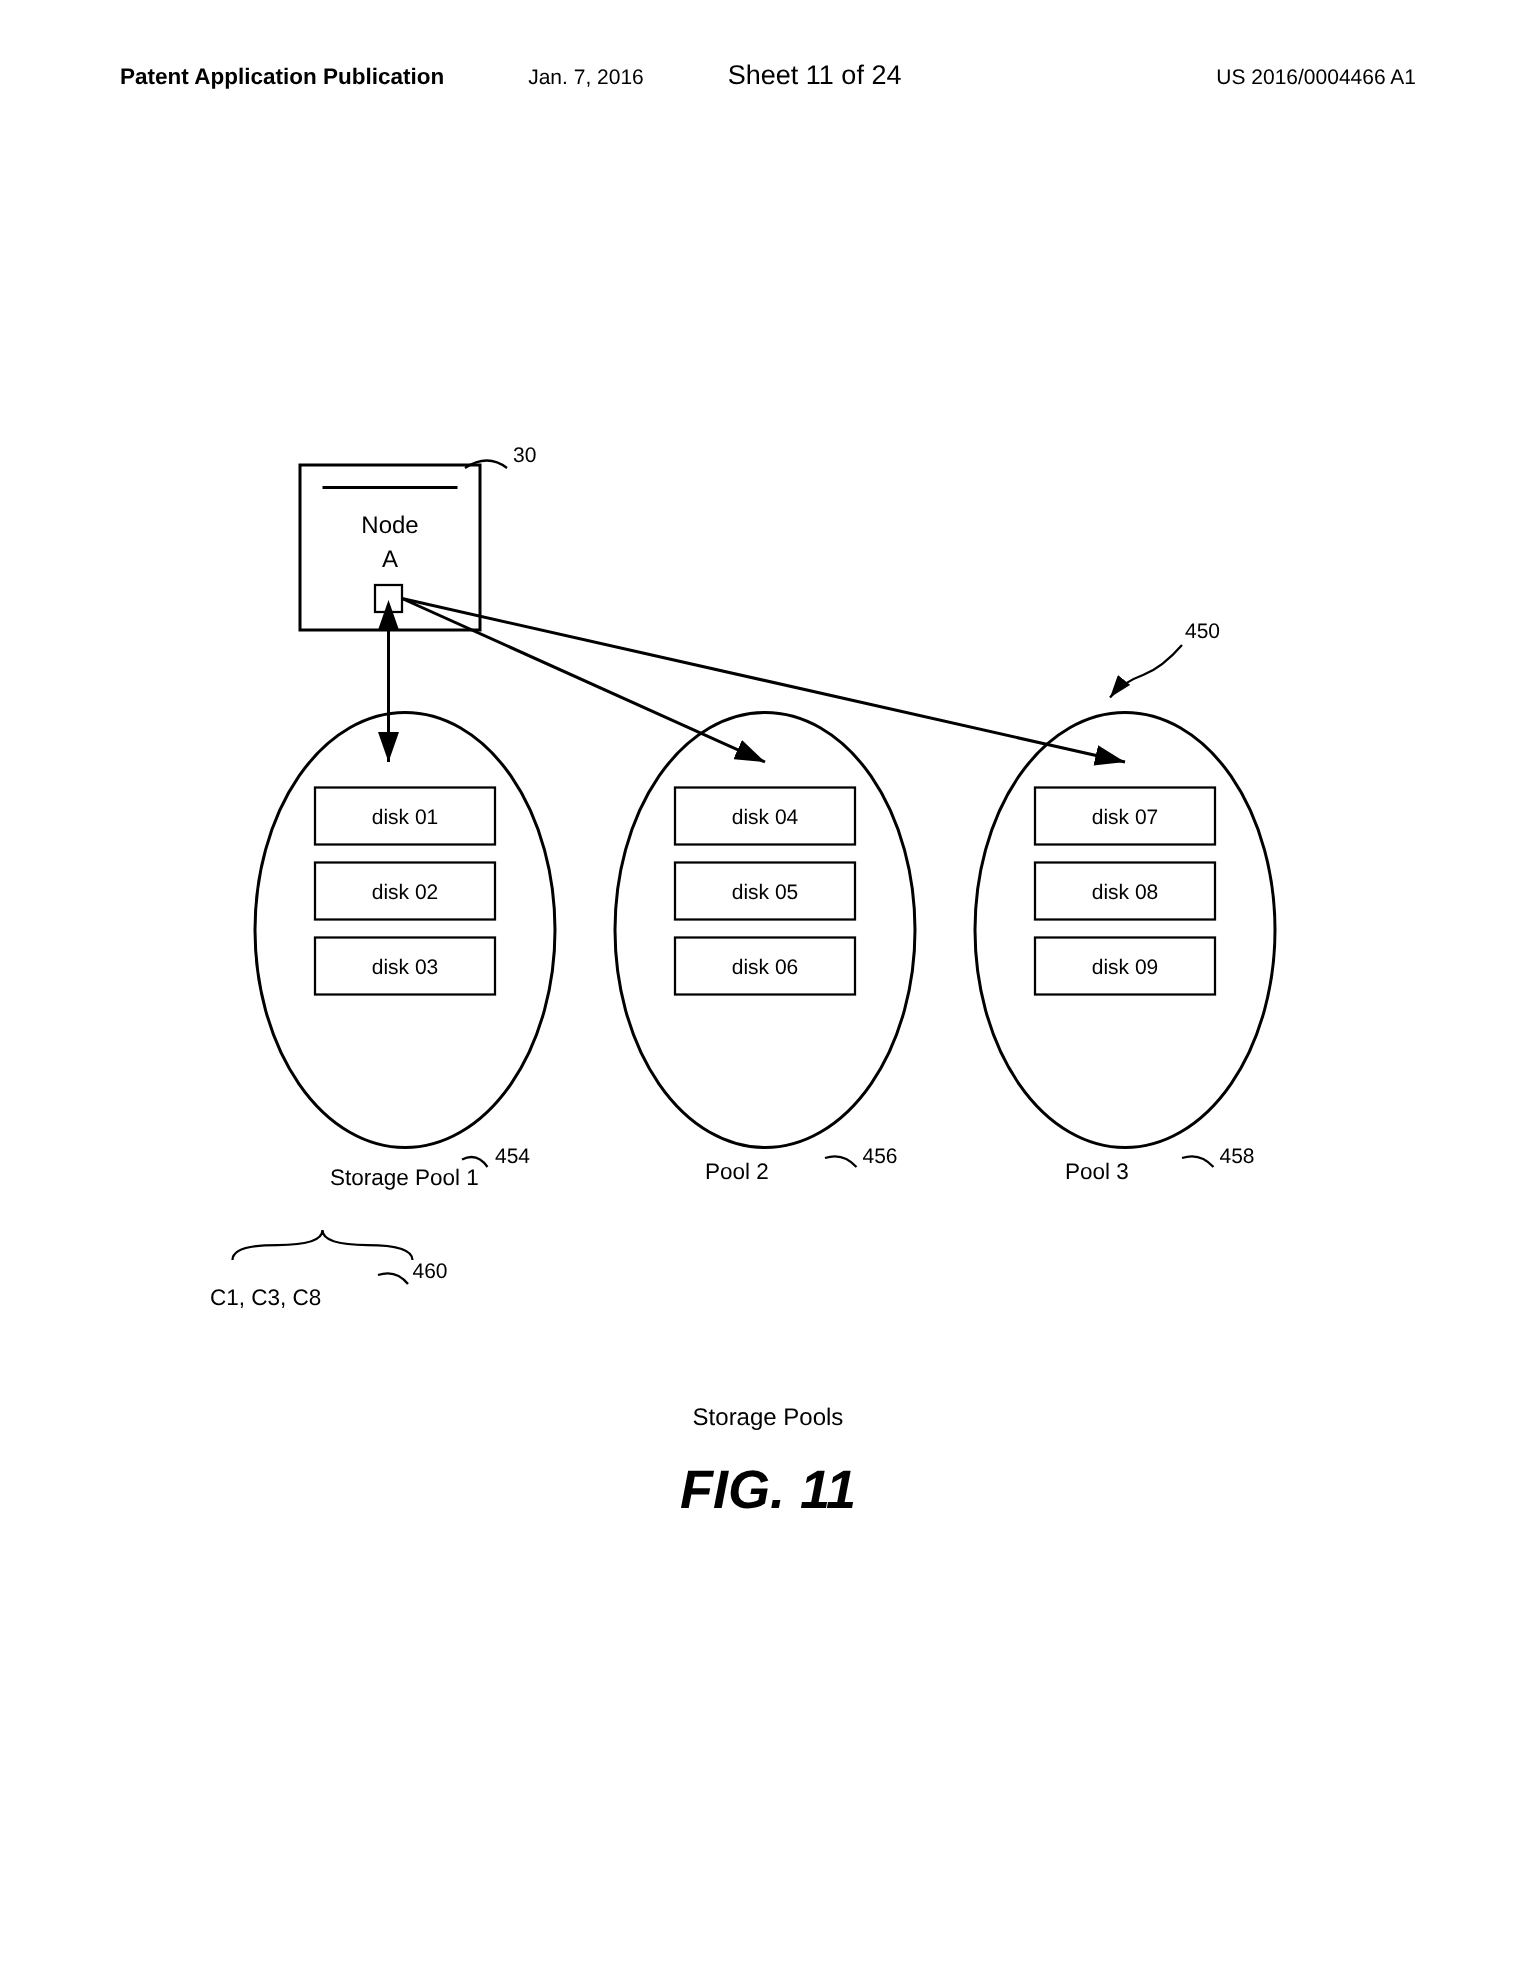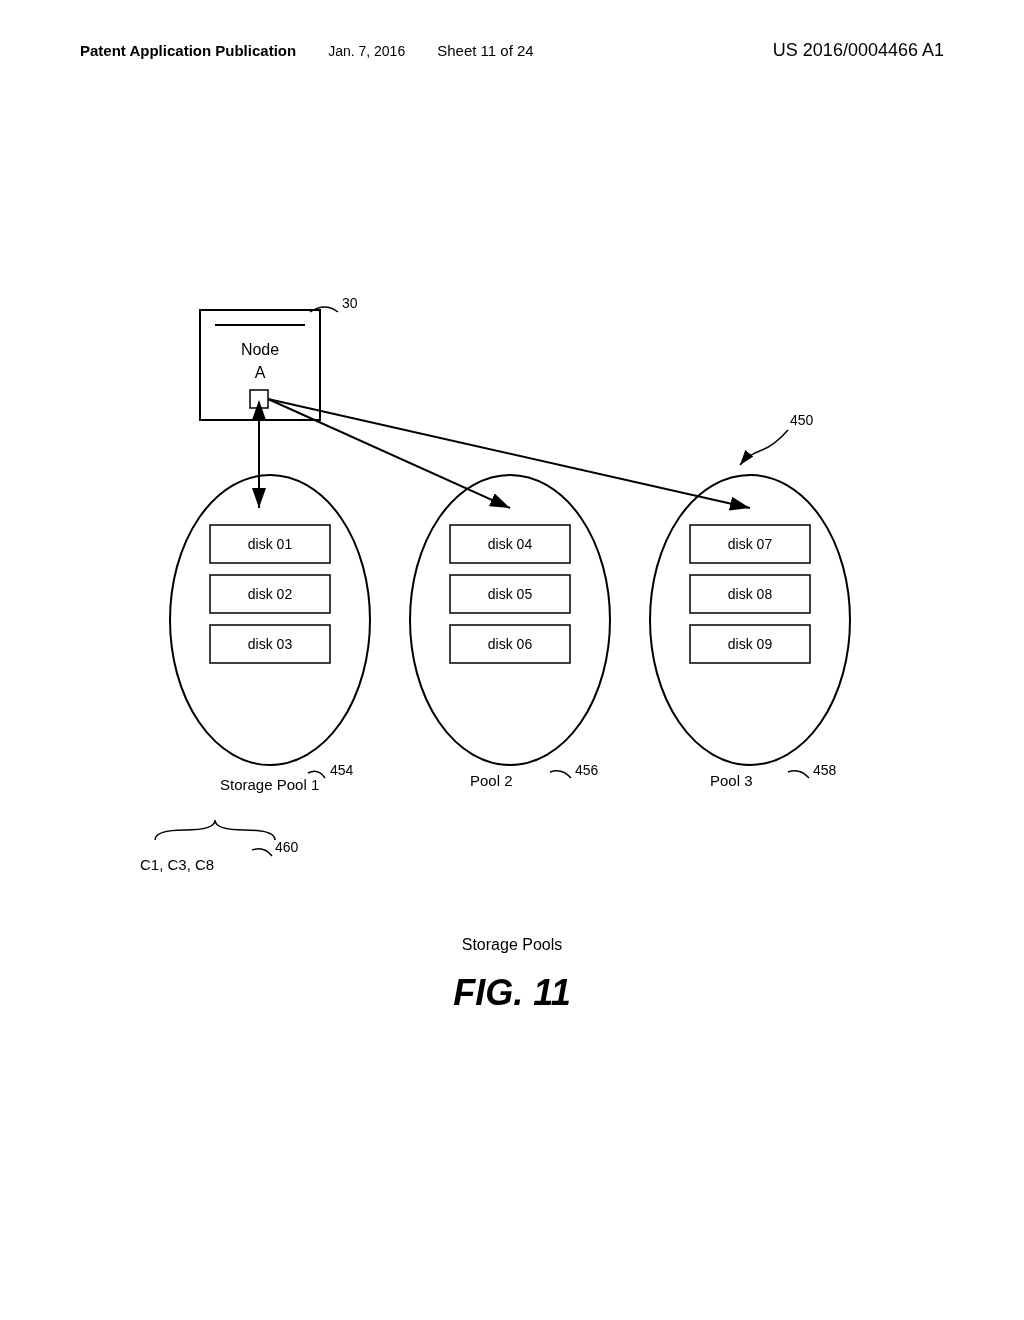--- a/index.html
+++ b/index.html
@@ -13,39 +13,39 @@
     }
 
     .header {
       position: absolute;
       top: 40px;
       left: 0;
       right: 0;
       display: flex;
       align-items: baseline;
       padding: 0 80px;
-      gap: 32px;
+      gap: 56px;
     }
 
     .header-pub {
       font-weight: bold;
       font-size: 15px;
     }
 
     .header-date {
       font-size: 14px;
       text-align: right;
     }
 
     .header-sheet {
-      font-size: 15px;
+      font-size: 18px;
     }
 
     .header-patent {
-      font-size: 18px;
+      font-size: 14px;
       margin-left: auto;
     }
 
     .diagram-area {
       position: absolute;
       top: 140px;
       left: 0;
       right: 0;
       bottom: 0;
     }

